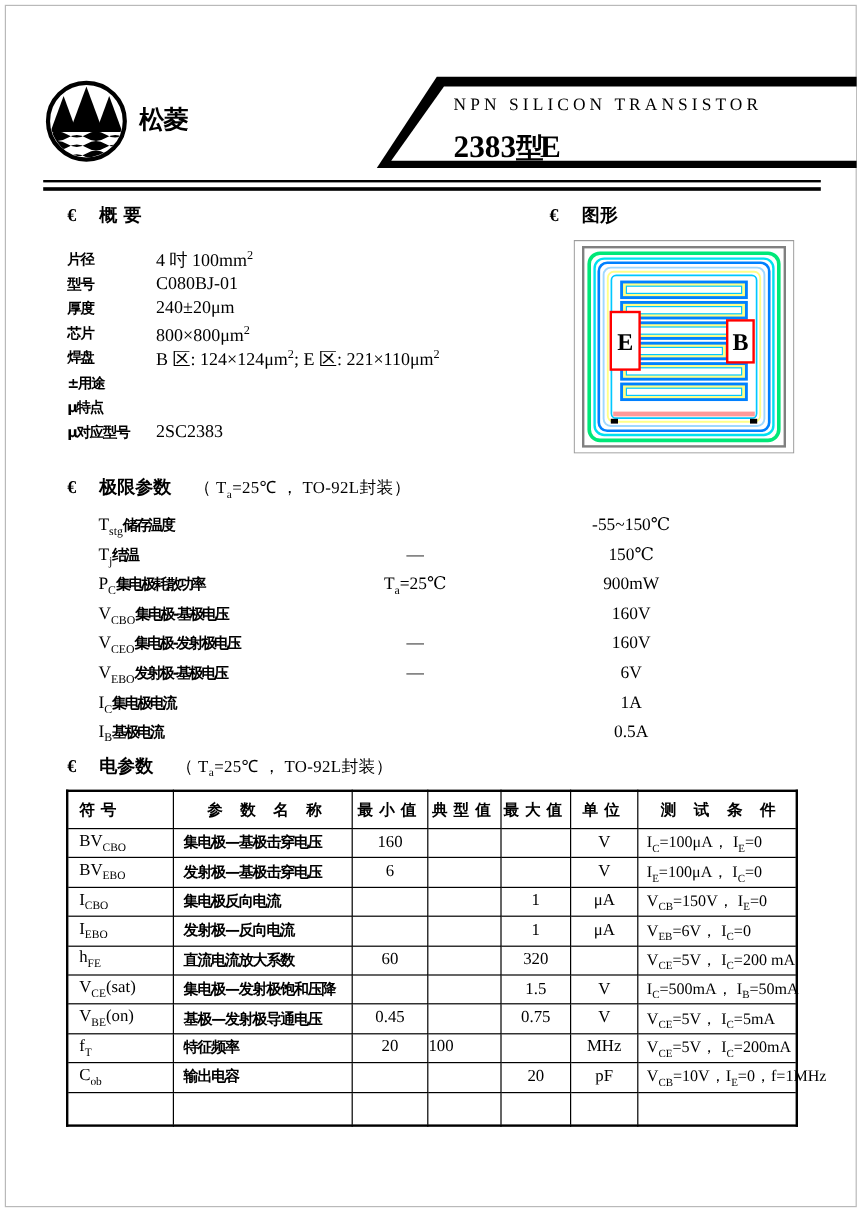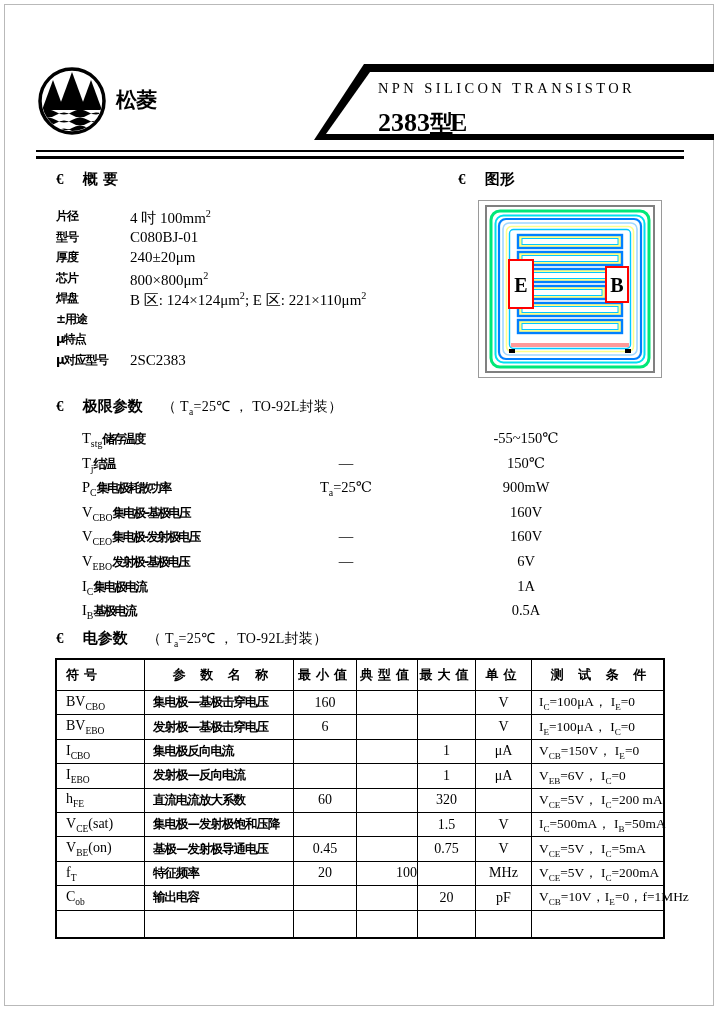--- a/index.html
+++ b/index.html
@@ -85,21 +85,21 @@
   .ec-table td,.ec-table th{
     border:1px solid #000;padding:0;height:23.4px;font-weight:normal;
     vertical-align:middle;
   }
   .ec-table thead td{height:30px;text-align:center;margin-top:48px;}
   .ec-table{border:2px solid #000;}
   .hdr-cjk{font-family:"DejaVu Sans",sans-serif;font-size:13px;font-weight:bold;letter-spacing:5px;}
   .c-sym{width:78px;padding-left:9px !important;text-align:left;white-space:nowrap;}
   .c-name{width:140px;padding-left:8px !important;text-align:left;white-space:nowrap;}
   .c-min{width:62px;text-align:center;}
-  .c-typ{width:60px;text-align:right;}
+  .c-typ{width:60px;text-align:left;}
   .c-max{width:57px;text-align:center;}
   .c-unit{width:55px;text-align:center;}
   .c-cond{padding-left:7px !important;text-align:left;white-space:nowrap;font-size:13.4px;}
   .name-cjk{font-family:"DejaVu Sans",sans-serif;font-size:12.5px;font-weight:bold;letter-spacing:-1px;}
   .spacer-row td{height:26px;border-top:1px solid #000;}
 </style>
 </head>
 <body>
 
 <div class="page-border"></div>

